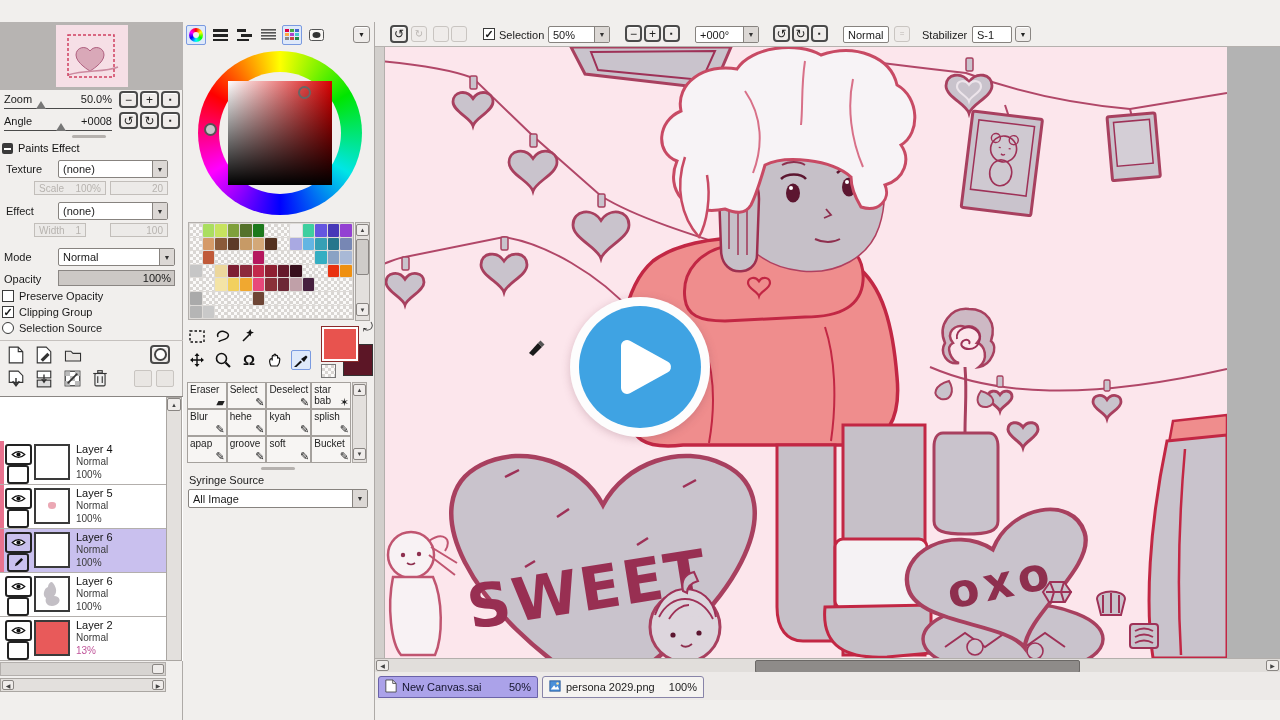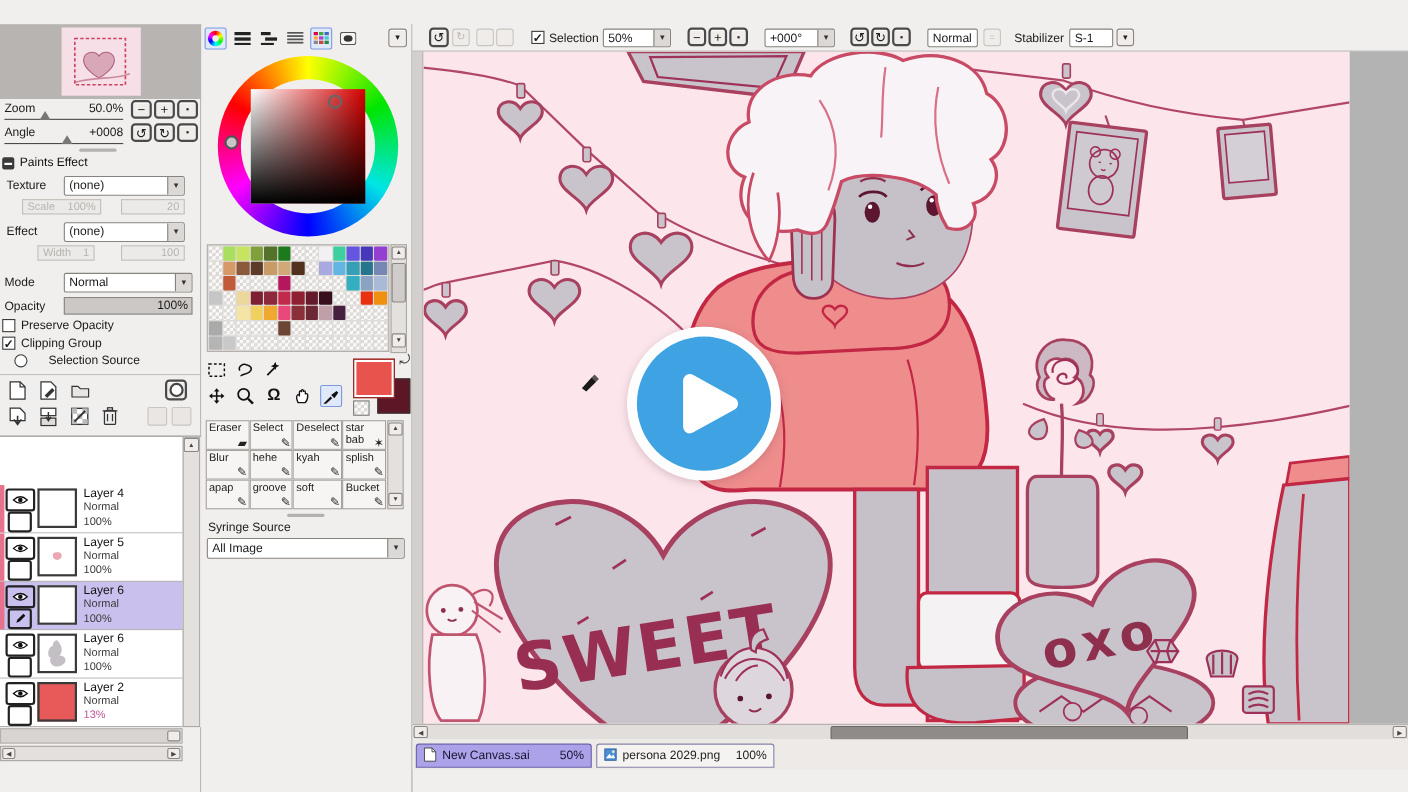--- a/index.html
+++ b/index.html
@@ -99,21 +99,21 @@
       <span style="display:inline-block;width:11px;height:11px;background:#3a3a3a;border-radius:2px;position:relative">
           <i class="ab" style="left:2px;top:4.5px;width:7px;height:2px;background:#fff"></i>
         </span>
       <span class="sechead">Paints Effect</span>
     </div>
     <span class="ab" style="left:6px;top:141px">Texture</span>
     <div class="ab combo" style="left:58px;top:138px;width:110px;height:18px">
       <span class="v">(none)</span>
       <span class="dd">▼</span>
     </div>
-    <div class="ab grayfield" style="left:20px;top:159px;width:72px;height:14px">
+    <div class="ab grayfield" style="left:34px;top:159px;width:72px;height:14px">
         <span>Scale</span>
         <span style="margin-left:auto">100%</span>
       </div>
     <div class="ab grayfield" style="left:110px;top:159px;width:58px;height:14px">
         <span style="margin-left:auto">20</span>
       </div>
     <span class="ab" style="left:6px;top:183px">Effect</span>
     <div class="ab combo" style="left:58px;top:180px;width:110px;height:18px">
       <span class="v">(none)</span>
       <span class="dd">▼</span>
@@ -137,21 +137,21 @@
     </div>
 
     <div class="ab row" style="left:2px;top:268px;gap:5px">
         <span class="chk"></span>
         <span>Preserve Opacity</span>
       </div>
     <div class="ab row" style="left:2px;top:284px;gap:5px">
         <span class="chk">✓</span>
         <span>Clipping Group</span>
       </div>
-    <div class="ab row" style="left:13px;top:300px;gap:19px">
+    <div class="ab row" style="left:2px;top:300px;gap:5px">
         <span class="chk radio"></span>
         <span>Selection Source</span>
       </div>
 
     <div class="ab" style="left:0;top:318px;width:183px;height:52px;border-top:1px solid #c5c1be">
       <span class="ab" style="left:8px;top:5px"><svg width="16" height="18" viewBox="0 0 14 16">
             <path d="M1,1 h8 l4,4 v10 h-12 z" fill="#fff" stroke="#333"></path>
             <path d="M9,1 v4 h4" fill="none" stroke="#333"></path>
           </svg></span>
       <span class="ab" style="left:36px;top:5px"><svg width="16" height="18" viewBox="0 0 14 16">

